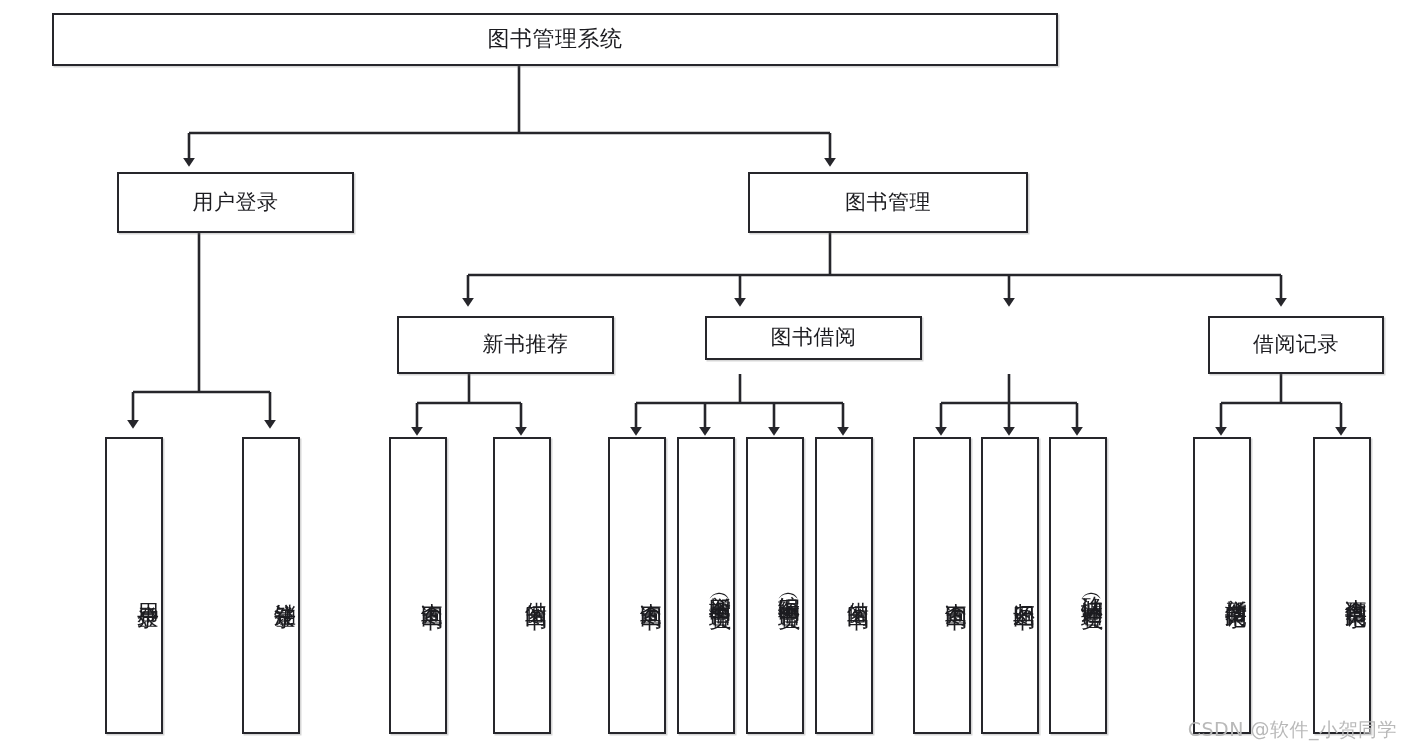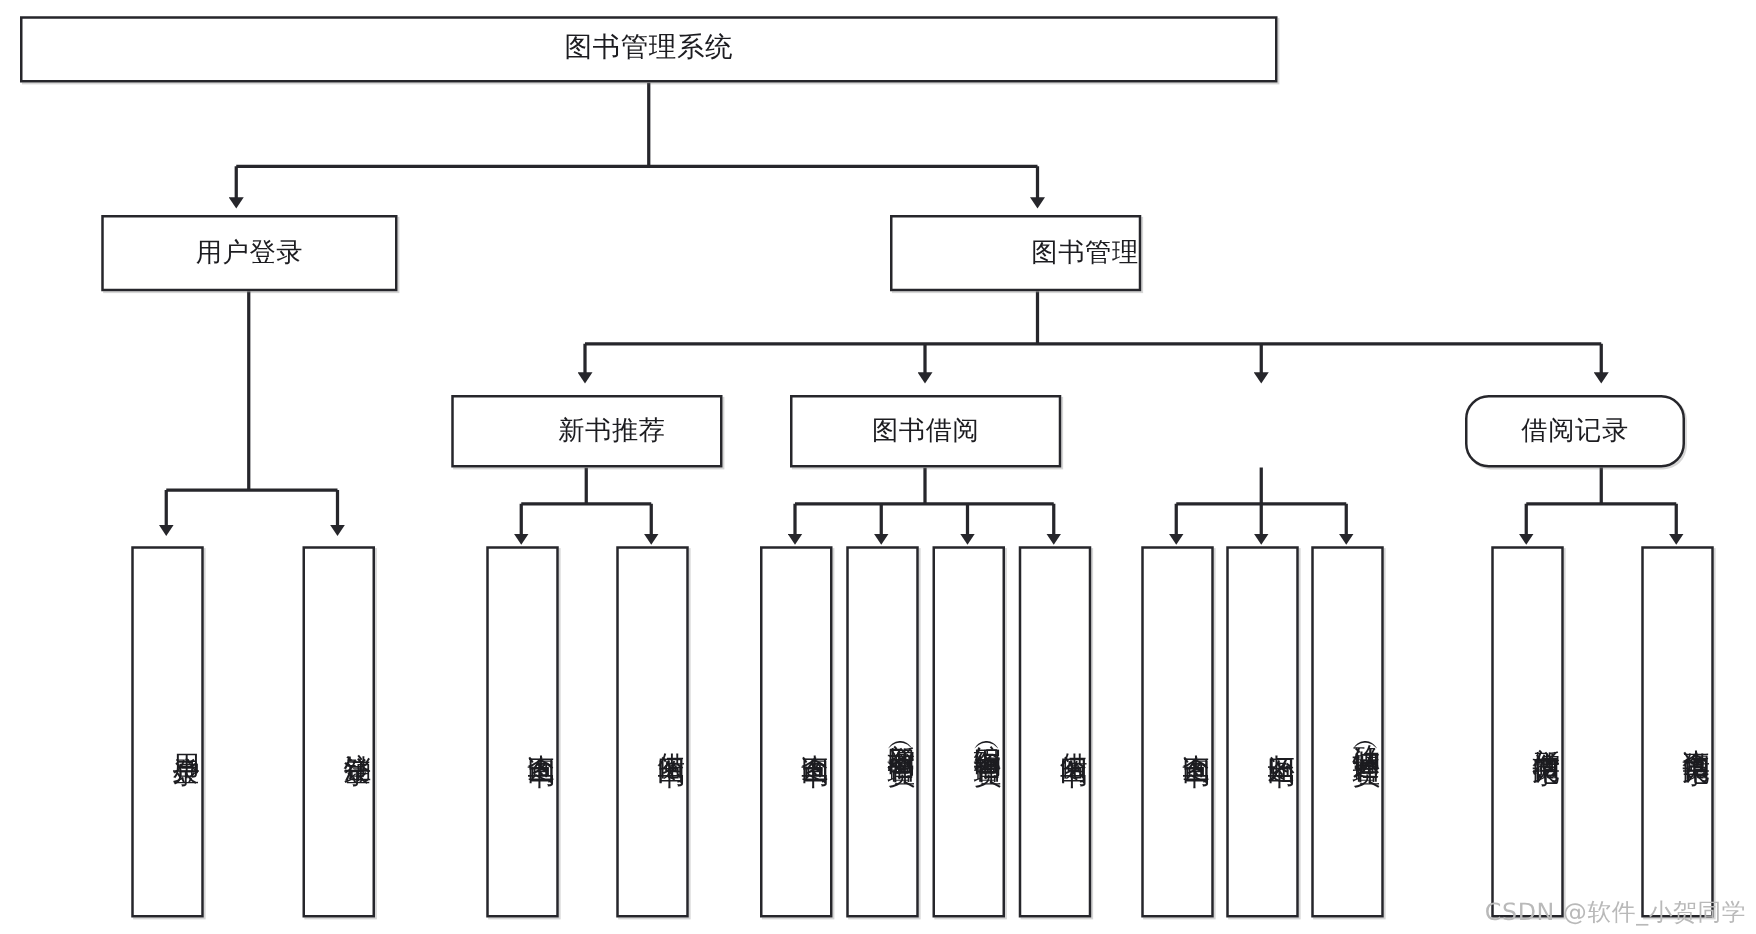--- a/index.html
+++ b/index.html
@@ -34,20 +34,21 @@
     align-items: center;
     justify-content: center;
     color: #1c1c20;
     box-shadow: 1.5px 1.5px 0 rgba(120,120,120,0.30);
   }
   .node.h {
     font-size: 21px;
     line-height: 1.2;
     letter-spacing: 0.5px;
     white-space: nowrap;
+    margin-left: 36px;
   }
   .node.root {
     font-size: 22px;
   }
   .node.v {
     writing-mode: vertical-rl;
     text-orientation: upright;
     -webkit-writing-mode: vertical-rl;
     align-items: flex-start;
     justify-content: center;
@@ -125,31 +126,31 @@
     </g>
   </svg>
 
   <div class="node h root" style="left:16px; top:13px; width:1006px; height:53px;">
     <span>图书管理系统</span>
   </div>
 
   <div class="node h" style="left:81px; top:172px; width:237px; height:61px;">
     <span>用户登录</span>
   </div>
-  <div class="node h" style="left:712px; top:172px; width:201px; height:61px;justify-content:flex-end;">
+  <div class="node h" style="left:712px; top:172px; width:280px; height:61px;">
     <span>图书管理</span>
   </div>
 
   <div class="node h" style="left:361px; top:316px; width:217px; height:58px;padding-left:40px;">
     <span>新书推荐</span>
   </div>
-  <div class="node h" style="left:632px; top:316px; width:217px; height:58px;align-items:center;">
+  <div class="node h" style="left:669px; top:316px; width:217px; height:44px;align-items:center;">
     <span>图书借阅</span>
   </div>
-  <div class="node h" style="left:1172px; top:316px; width:176px; height:58px;border-radius:19px;">
+  <div class="node h" style="left:1172px; top:316px; width:176px; height:58px;">
     <span>借阅记录</span>
   </div>
 
   <div class="node v" style="left:105px; top:437px; width:58px; height:297px;">
     <span>用户登录</span>
   </div>
   <div class="node v" style="left:242px; top:437px; width:58px; height:297px;">
     <span>注销登录</span>
   </div>
 

